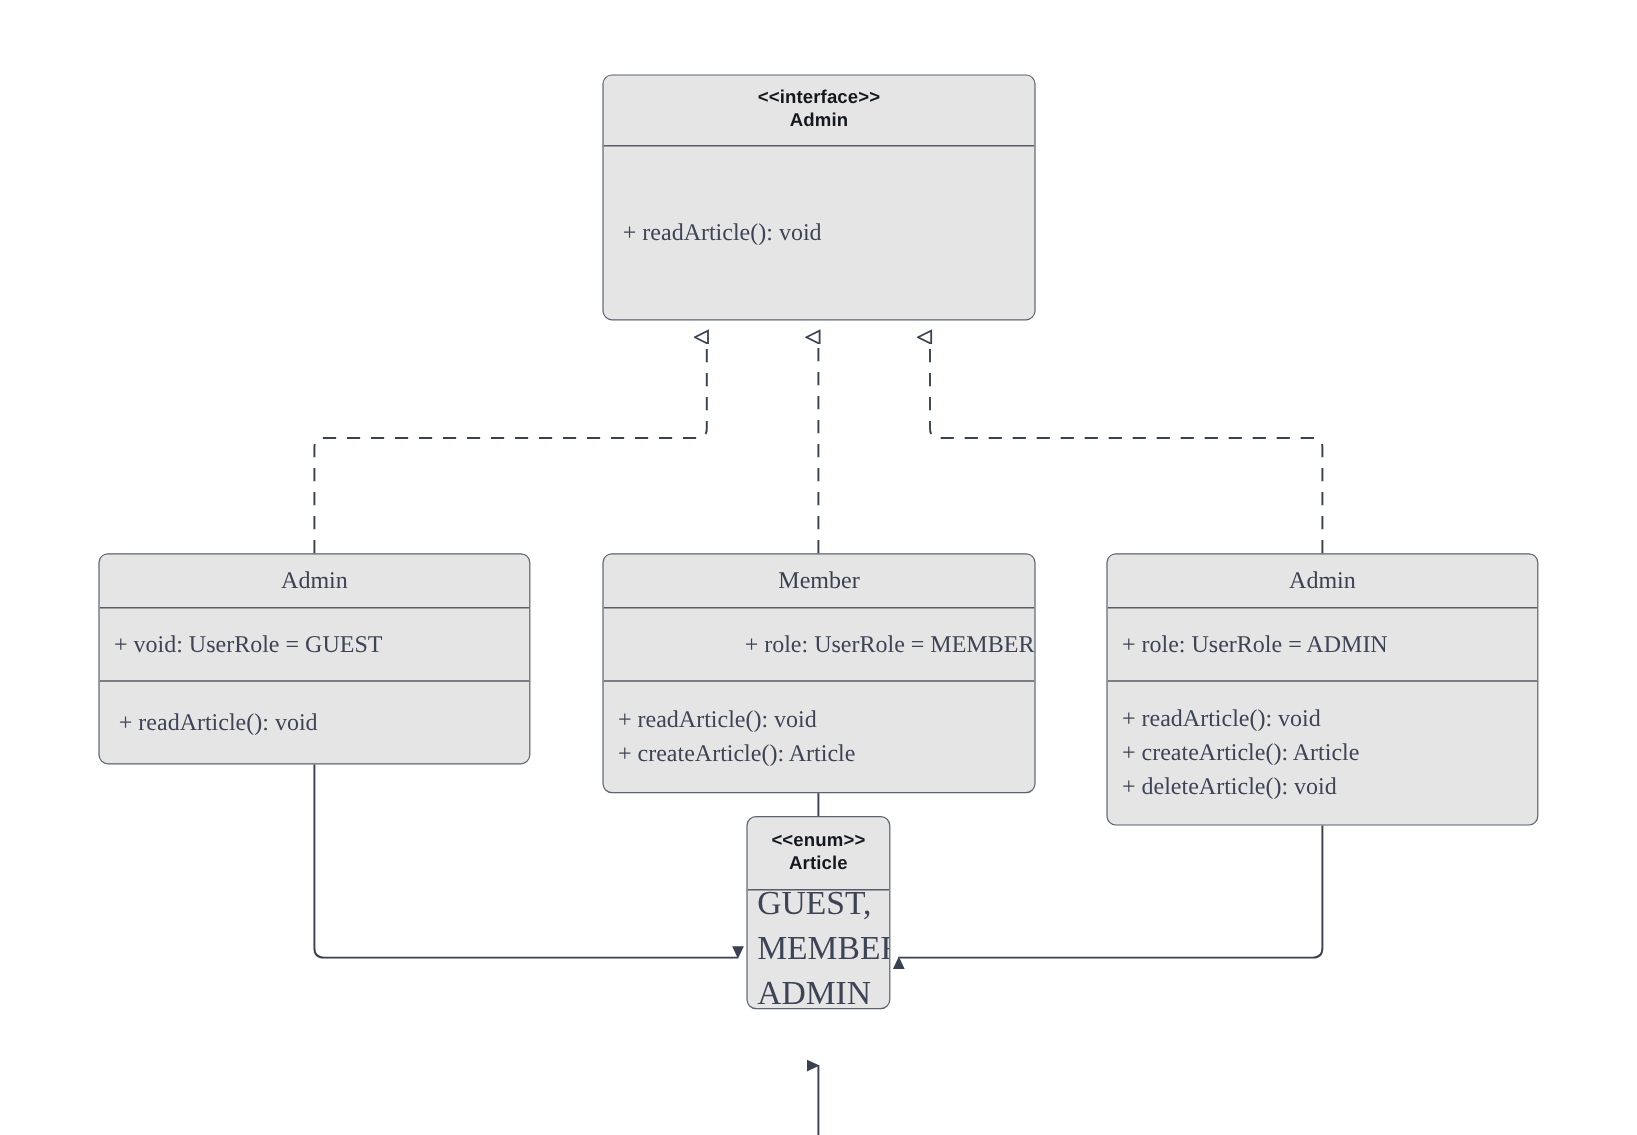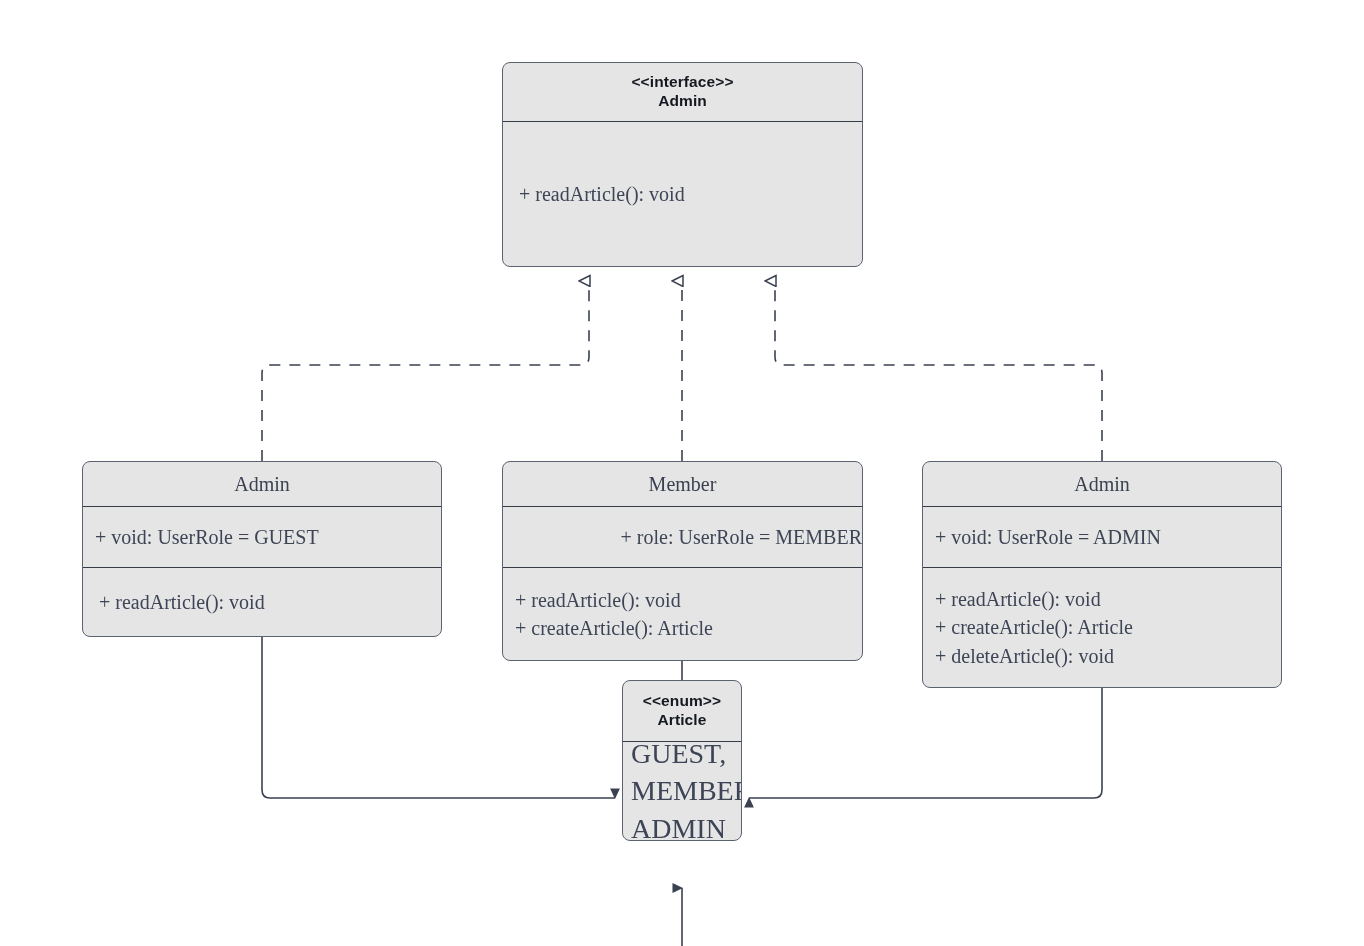--- a/index.html
+++ b/index.html
@@ -200,21 +200,21 @@
       <span class="mem-line">+ readArticle(): void</span>
       <span class="mem-line">+ createArticle(): Article</span>
     </div>
   </div>
 
   <div class="uml-box" id="box-admin">
     <div class="compartment hdr">
       <span class="cname-plain">Admin</span>
     </div>
     <div class="compartment attrs members">
-      <span class="mem-line">+ void: UserRole = ADMIN</span>
+      <span class="mem-line">+ role: UserRole = ADMIN</span>
     </div>
     <div class="compartment ops members">
       <span class="mem-line">+ readArticle(): void</span>
       <span class="mem-line">+ createArticle(): Article</span>
       <span class="mem-line">+ deleteArticle(): void</span>
     </div>
   </div>
 
   <div class="uml-box" id="box-usertype">
     <div class="compartment hdr">

